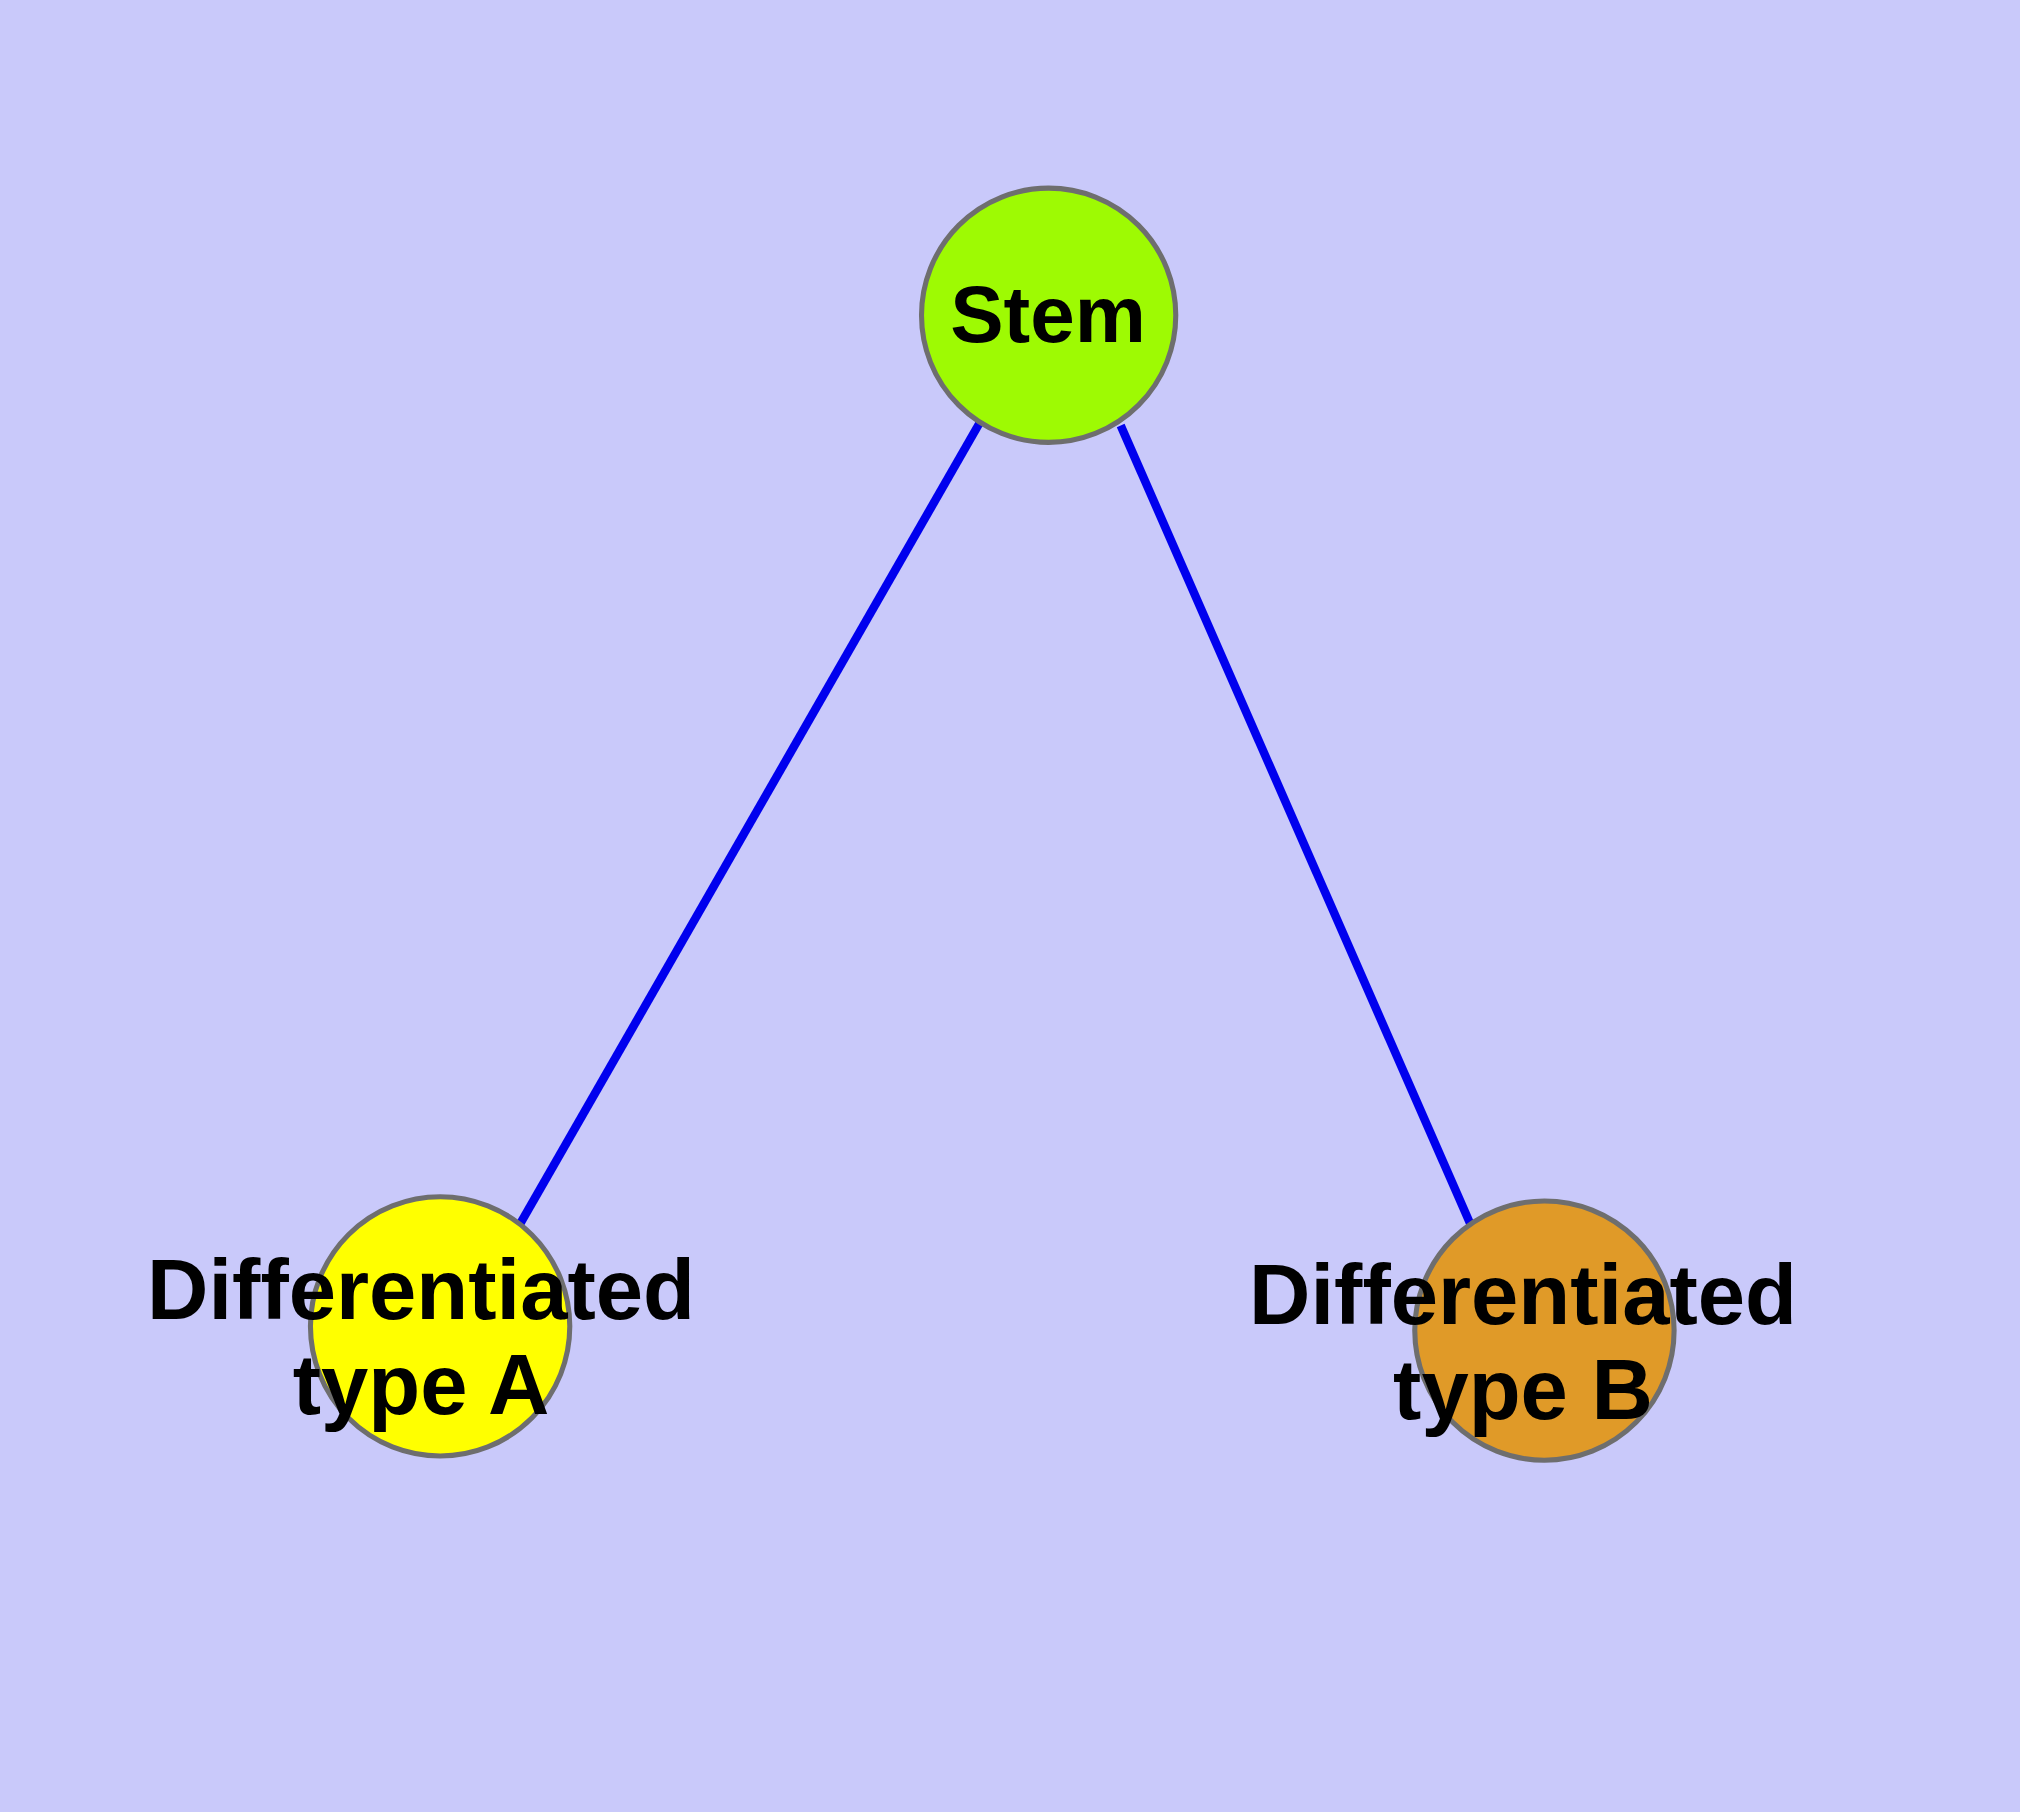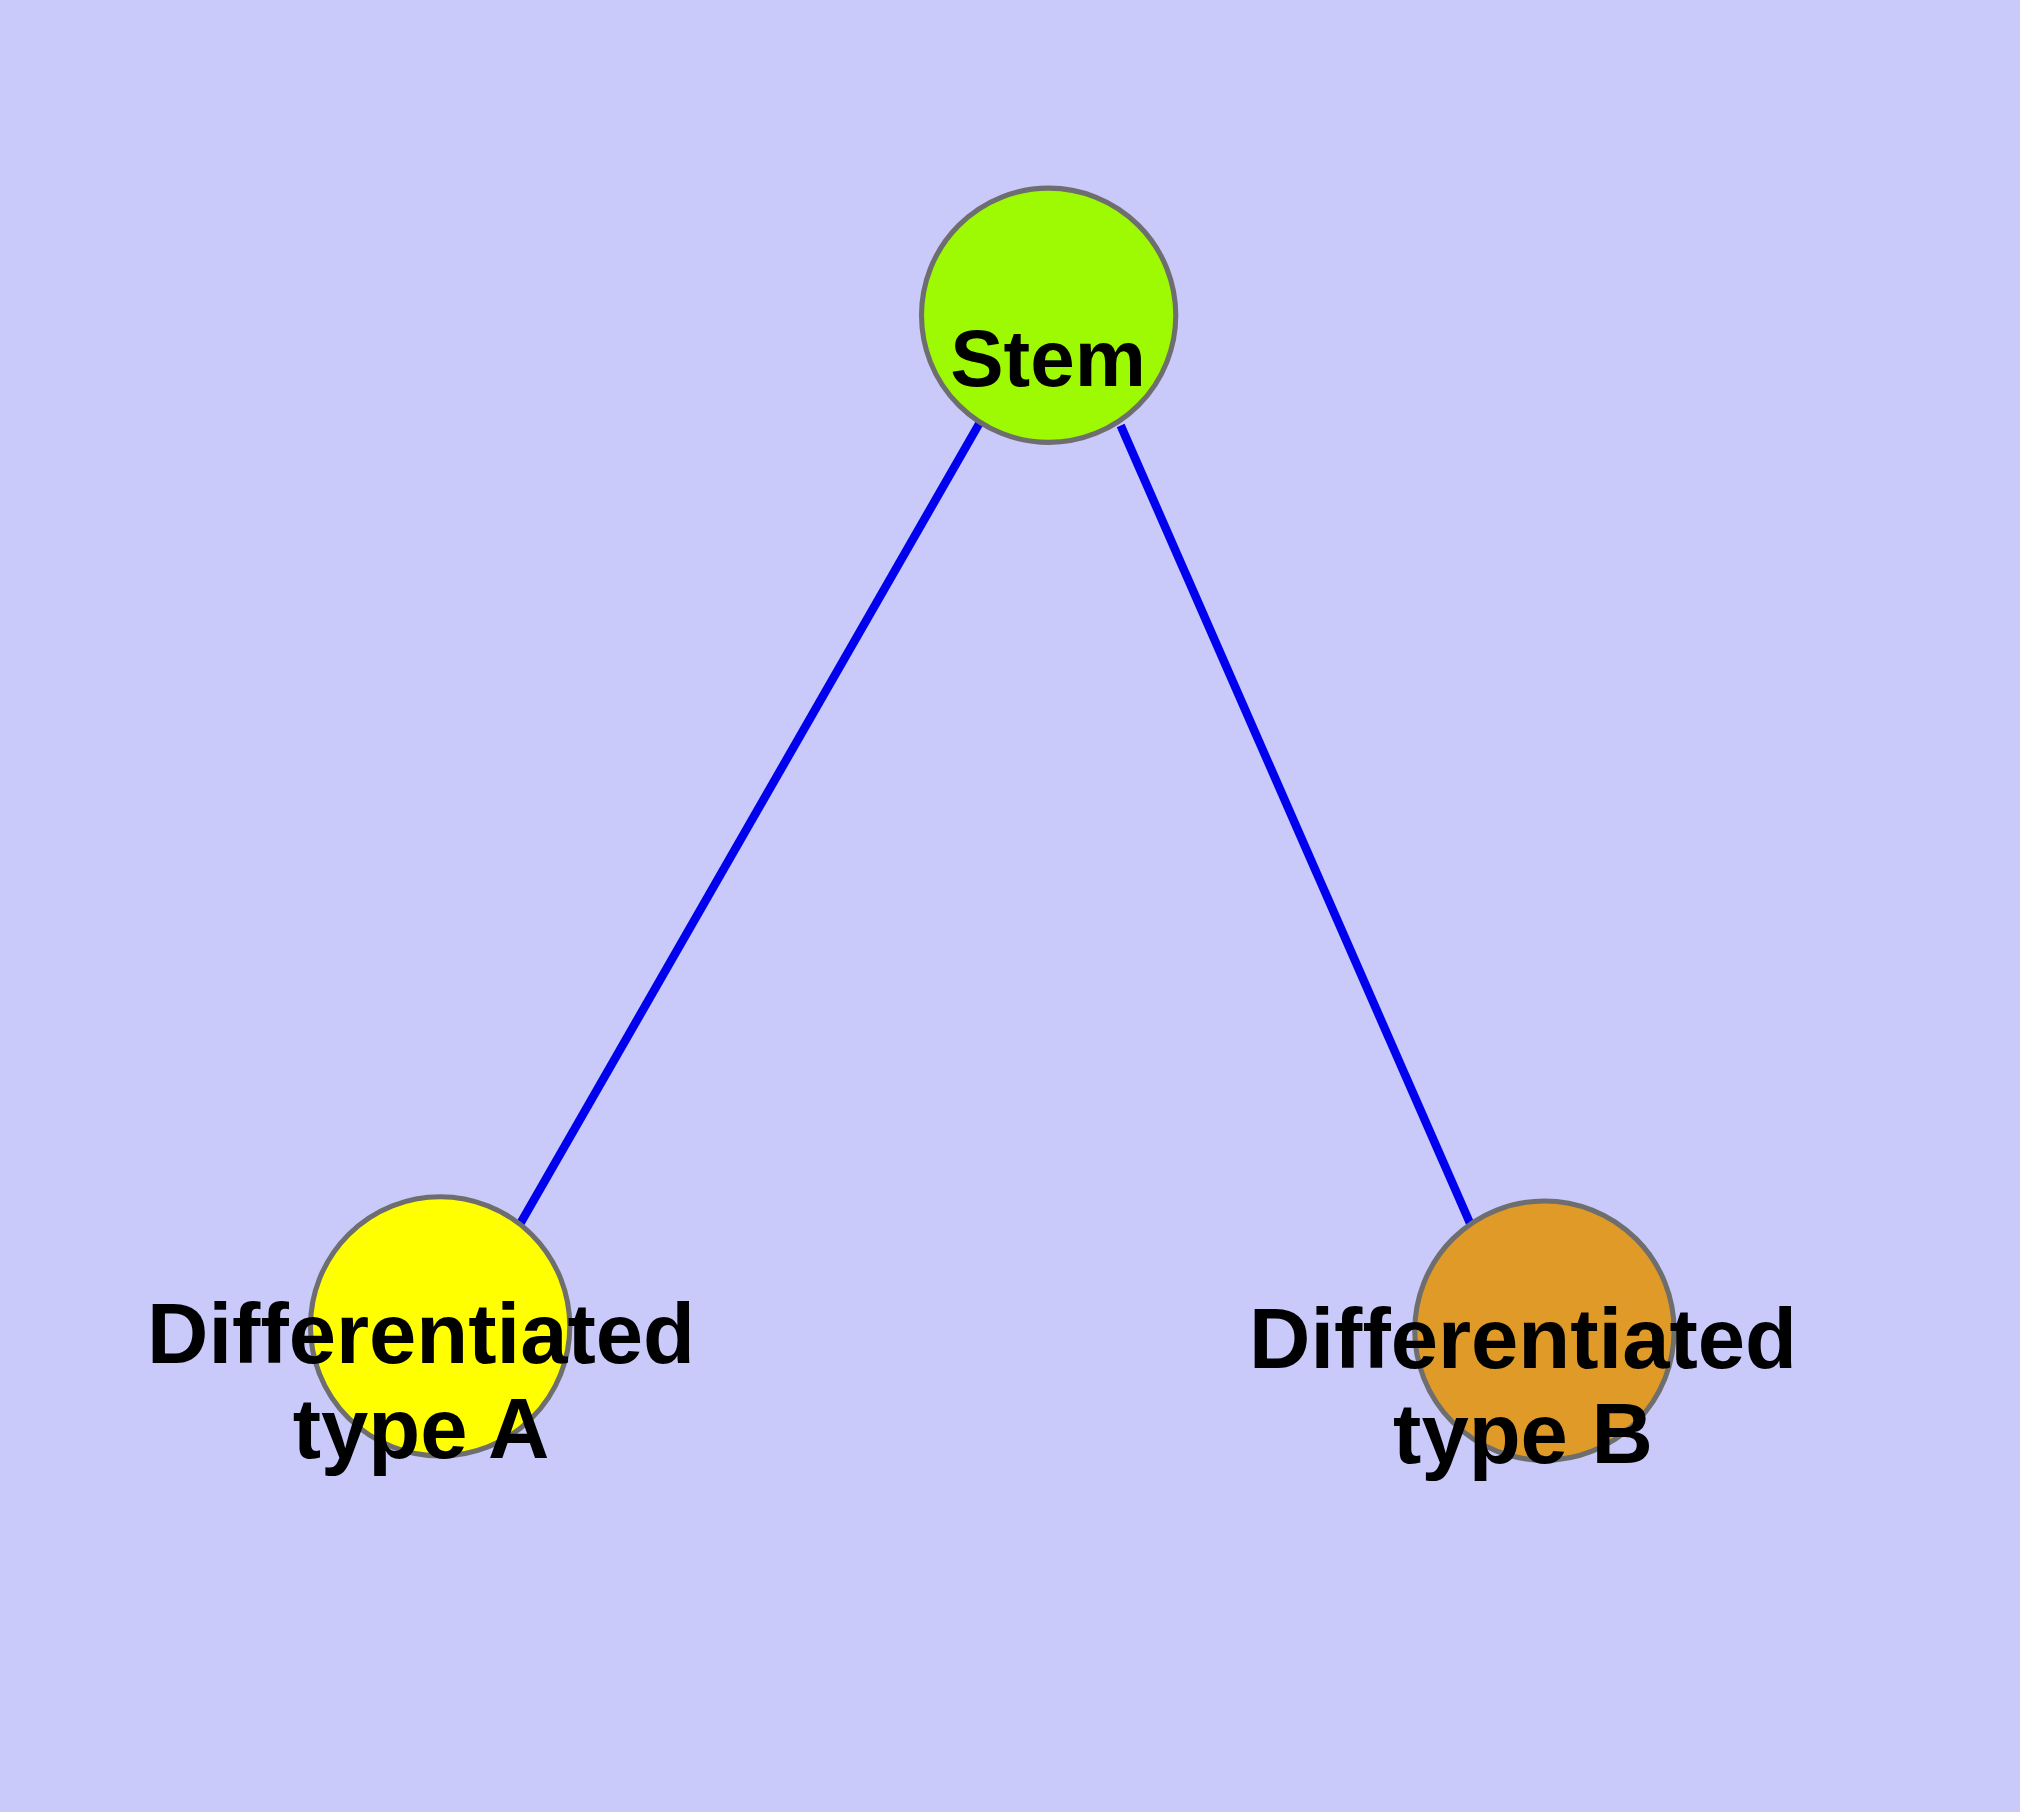--- a/index.html
+++ b/index.html
@@ -29,21 +29,20 @@
     height: 1812px;
   }
   .node-label {
     position: absolute;
     color: #000000;
     font-weight: bold;
     text-align: center;
     line-height: 1.12;
     white-space: pre;
     pointer-events: none;
-    margin-top: 44px;
     -webkit-font-smoothing: antialiased;
   }
   #label-stem {
     font-size: 80px;
     left: 1048px;
     top: 315px;
     transform: translate(-50%, -50%);
   }
   #label-diff-a {
     font-size: 85px;

